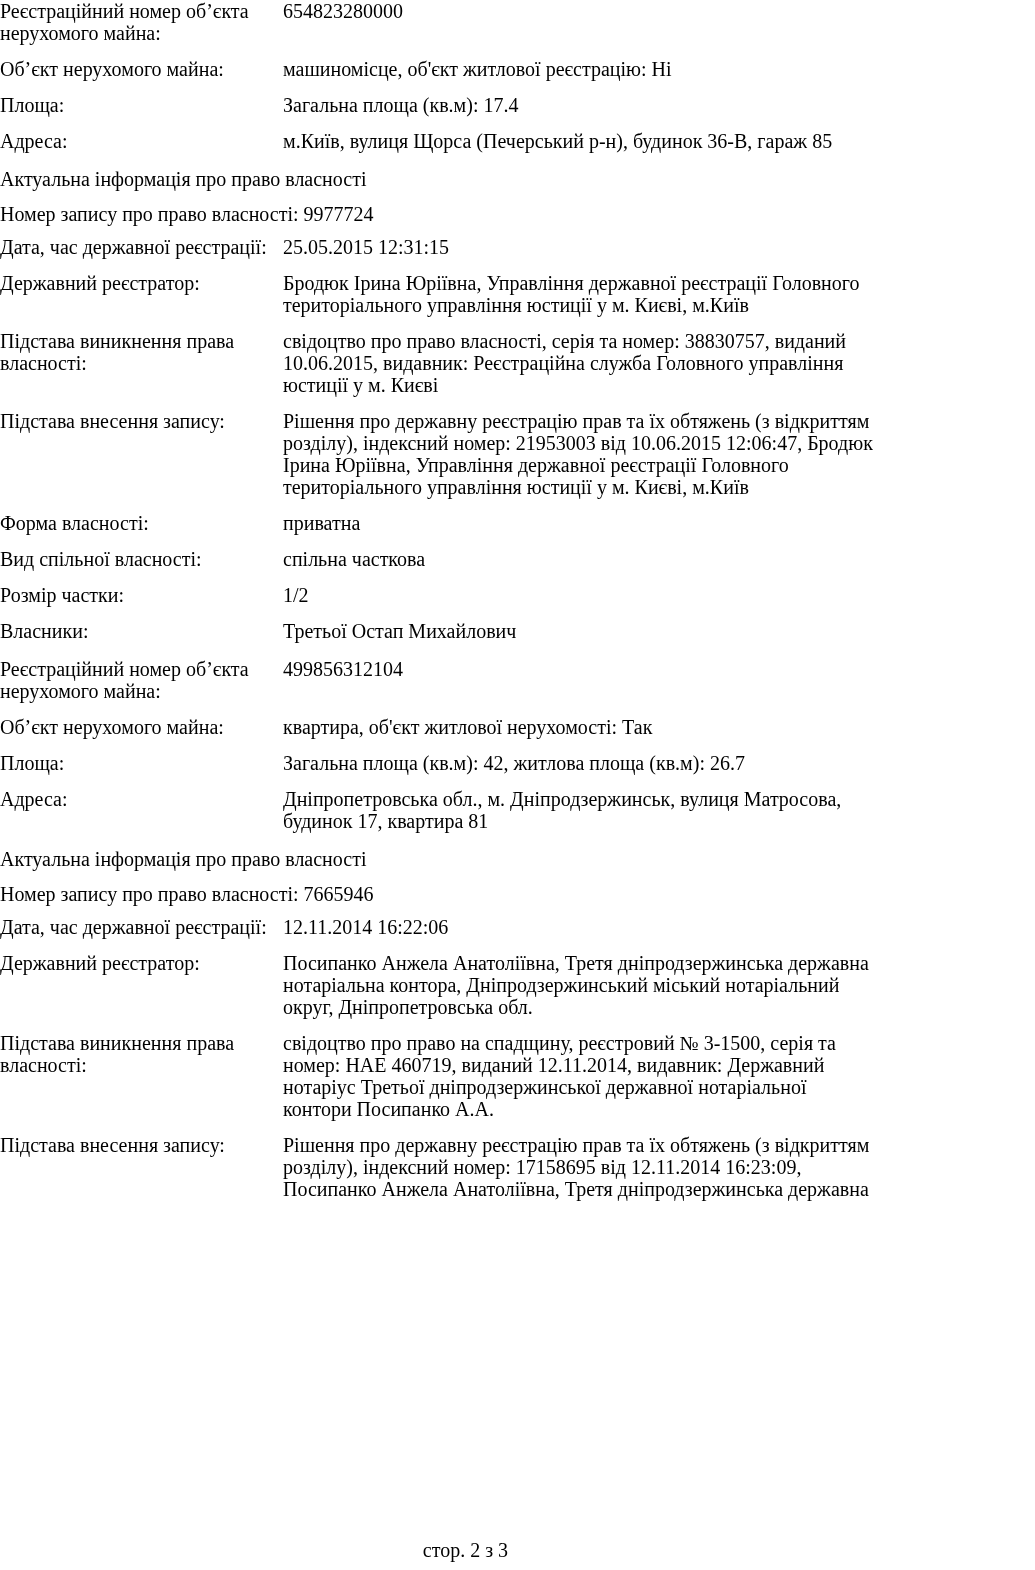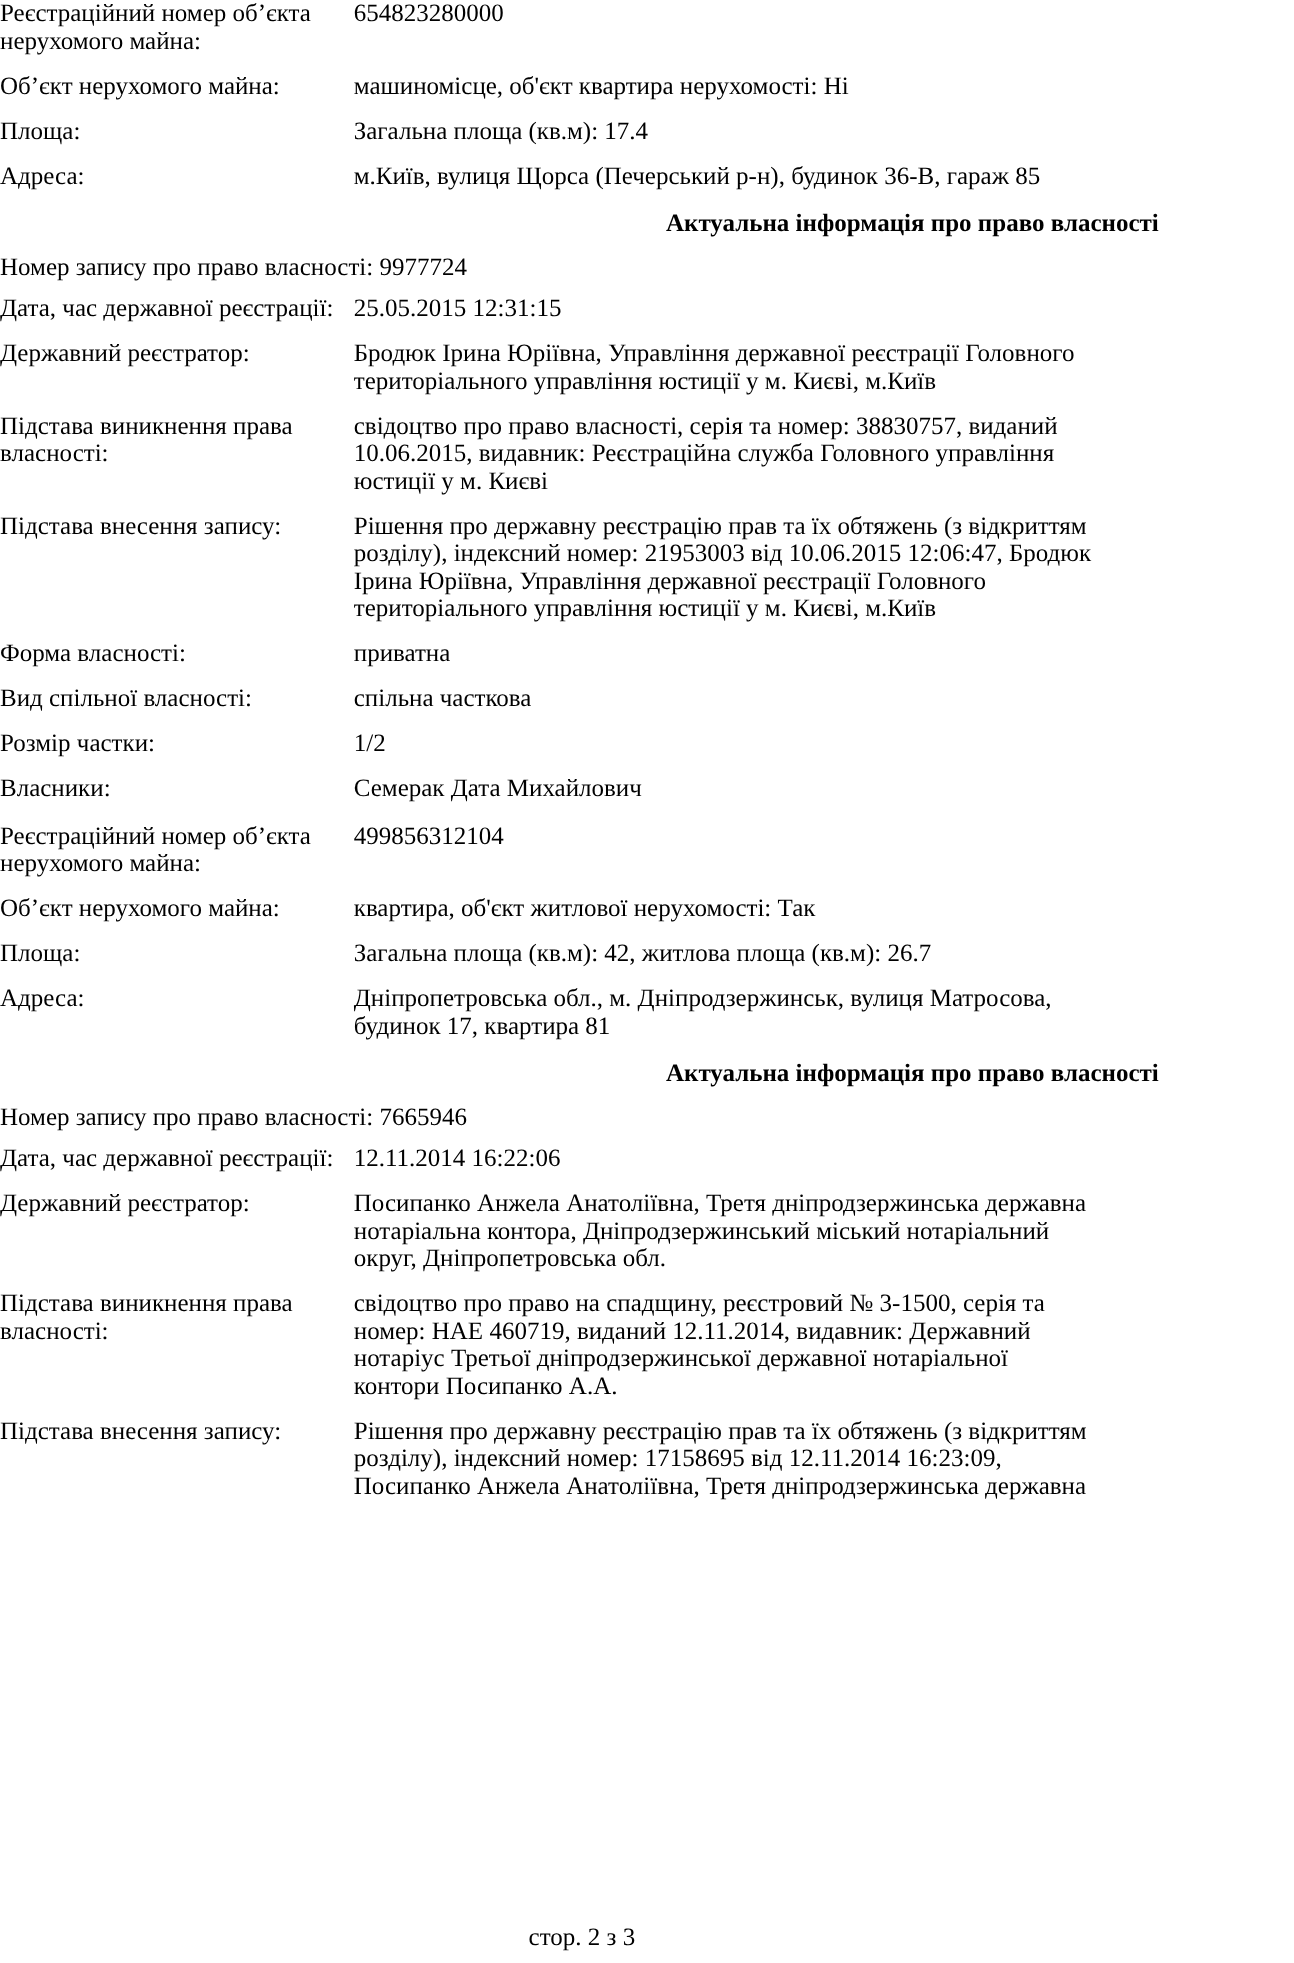--- a/index.html
+++ b/index.html
@@ -32,22 +32,22 @@
       width: 283px;
       flex: 0 0 283px;
       padding-right: 10px;
       box-sizing: border-box;
     }
     .row .value {
       flex: 1 1 auto;
       white-space: pre-line;
     }
     .section-title {
-      text-align: right;
-      font-weight: bold;
+      text-align: left;
+      font-weight: normal;
       margin: 8px 0 13px 0;
     }
     .record-number {
       font-weight: normal;
       margin: 0 0 11px 0;
     }
     .block {
       margin-bottom: 16px;
     }
     .footer {
@@ -63,21 +63,21 @@
 
 <div class="page">
 
   <div class="block">
     <div class="row">
       <div class="label" style="width:283px">Реєстраційний номер об’єкта нерухомого майна:</div>
       <div class="value">654823280000</div>
     </div>
     <div class="row">
       <div class="label">Об’єкт нерухомого майна:</div>
-      <div class="value">машиномісце, об'єкт квартира нерухомості: Ні</div>
+      <div class="value">машиномісце, об'єкт житлової реєстрацію: Ні</div>
     </div>
     <div class="row">
       <div class="label">Площа:</div>
       <div class="value">Загальна площа (кв.м): 17.4</div>
     </div>
     <div class="row">
       <div class="label">Адреса:</div>
       <div class="value">м.Київ, вулиця Щорса (Печерський р-н), будинок 36-В, гараж 85</div>
     </div>
   </div>
@@ -114,21 +114,21 @@
     <div class="row">
       <div class="label">Вид спільної власності:</div>
       <div class="value">спільна часткова</div>
     </div>
     <div class="row">
       <div class="label">Розмір частки:</div>
       <div class="value">1/2</div>
     </div>
     <div class="row">
       <div class="label">Власники:</div>
-      <div class="value">Семерак Дата Михайлович</div>
+      <div class="value">Третьої Остап Михайлович</div>
     </div>
   </div>
 
   <div class="block">
     <div class="row">
       <div class="label">Реєстраційний номер об’єкта нерухомого майна:</div>
       <div class="value">499856312104</div>
     </div>
     <div class="row">
       <div class="label">Об’єкт нерухомого майна:</div>

